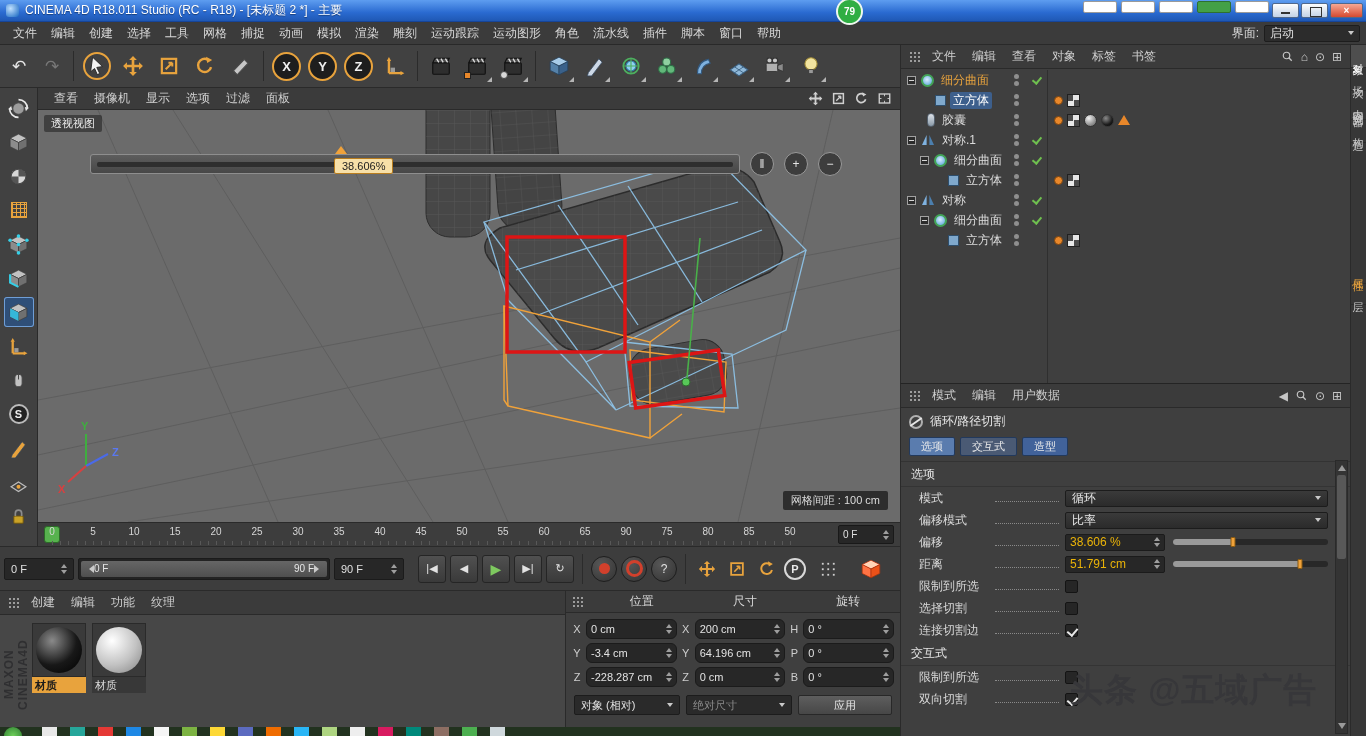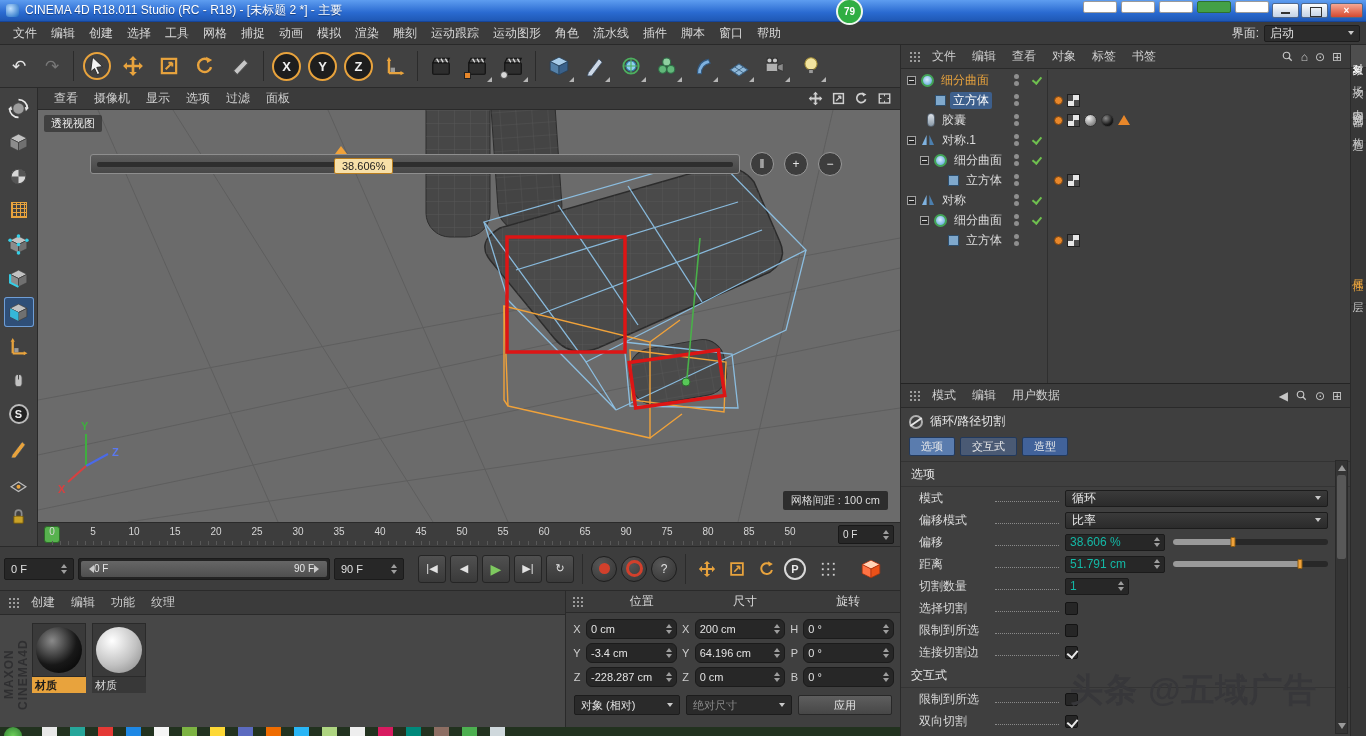--- a/index.html
+++ b/index.html
@@ -147,21 +147,21 @@
 .loopcut-icon::after{content:"";position:absolute;left:-2px;top:4px;width:14px;height:2px;background:#e6e6e6;transform:rotate(-35deg)}
 .am-tabs{display:flex;gap:5px;padding:2px 8px 5px 8px;border-bottom:1px solid #333}
 .am-tab{background:#41629a;border:1px solid #22395c;border-radius:2px;padding:1px 11px;color:#eaeaea;font-size:11px}
 .am-tab.active{background:#5a7cae}
 .am-tab.plain{background:#4a5a74}
 .am-group{padding:4px 8px 3px 10px;color:#e4e4e4;border-bottom:1px solid #343434;font-size:12px}
 .am-row{height:22px;display:flex;align-items:center;padding:0 22px 0 18px;font-size:12px}
 .am-label{width:76px;color:#d8d8d8;white-space:nowrap;flex:none}
 .leader{width:64px;flex:none;border-bottom:1px dotted #8a8a8a;height:1px;margin:6px 6px 0 0}
 .am-select{flex:1;height:17px;background:linear-gradient(#3a3a3a,#2b2b2b);border:1px solid #1c1c1c;border-radius:2px;display:flex;align-items:center;padding:0 6px;color:#e8e8e8}
-.am-field{width:100px;height:17px;background:#272727;border:1px solid #1b1b1b;border-radius:2px;display:flex;align-items:center;padding:0 4px;color:#14b8a6;flex:none}
+.am-field{width:100px;height:17px;background:#272727;border:1px solid #1b1b1b;border-radius:2px;display:flex;align-items:center;padding:0 4px;color:#eab308;flex:none}
 .am-slider{flex:1;height:6px;background:#282828;border-radius:3px;margin-left:8px;position:relative}
 .am-slider .fill{position:absolute;left:0;top:0;bottom:0;background:#9a9a9a;border-radius:3px}
 .am-slider .thumb{position:absolute;top:-2px;width:5px;height:10px;background:#f0a23a;border:1px solid #8a5a10;border-radius:1px;transform:translateX(-50%)}
 .checkbox{width:13px;height:13px;background:#262626;border:1px solid #141414;border-radius:2px;position:relative;flex:none}
 .checkbox.checked::after{content:"";position:absolute;left:3px;top:1px;width:5px;height:8px;border-right:2px solid #e9e9e9;border-bottom:2px solid #e9e9e9;transform:rotate(40deg)}
 .am-scroll{position:absolute;right:2px;top:76px;bottom:2px;width:13px;background:#343434;border:1px solid #2a2a2a}
 .am-scroll .thumb{position:absolute;left:1px;right:1px;top:14px;height:84px;background:#585858;border-radius:2px}
 .scroll-arrow{position:absolute;left:2px;width:0;height:0;border-left:4px solid transparent;border-right:4px solid transparent}
 .scroll-arrow.up{top:4px;border-bottom:6px solid #9a9a9a}
 .scroll-arrow.down{bottom:4px;border-top:6px solid #9a9a9a}
@@ -1041,37 +1041,26 @@
           <i class="u"></i>
           <i class="d"></i>
         </span>
       </div>
     <div class="am-slider">
         <div class="fill" style="width:82%"></div>
         <div class="thumb" style="left:82%"></div>
       </div>
   </div>
   <div class="am-row">
-    <span class="am-label">切割数量</span>
+    <span class="am-label">限制到所选</span>
       <span class="leader"></span>
-    <div class="am-field" style="width:64px">
-        <span>1</span>
-        <span class="stp">
-          <i class="u"></i>
-          <i class="d"></i>
-        </span>
-      </div>
+    <span class="checkbox"></span>
   </div>
   <div class="am-row">
     <span class="am-label">选择切割</span>
-      <span class="leader"></span>
-    <span class="checkbox"></span>
-  </div>
-  <div class="am-row">
-    <span class="am-label">限制到所选</span>
       <span class="leader"></span>
     <span class="checkbox"></span>
   </div>
   <div class="am-row">
     <span class="am-label">连接切割边</span>
       <span class="leader"></span>
     <span class="checkbox checked"></span>
   </div>
   <div class="am-group">交互式</div>
   <div class="am-row">

